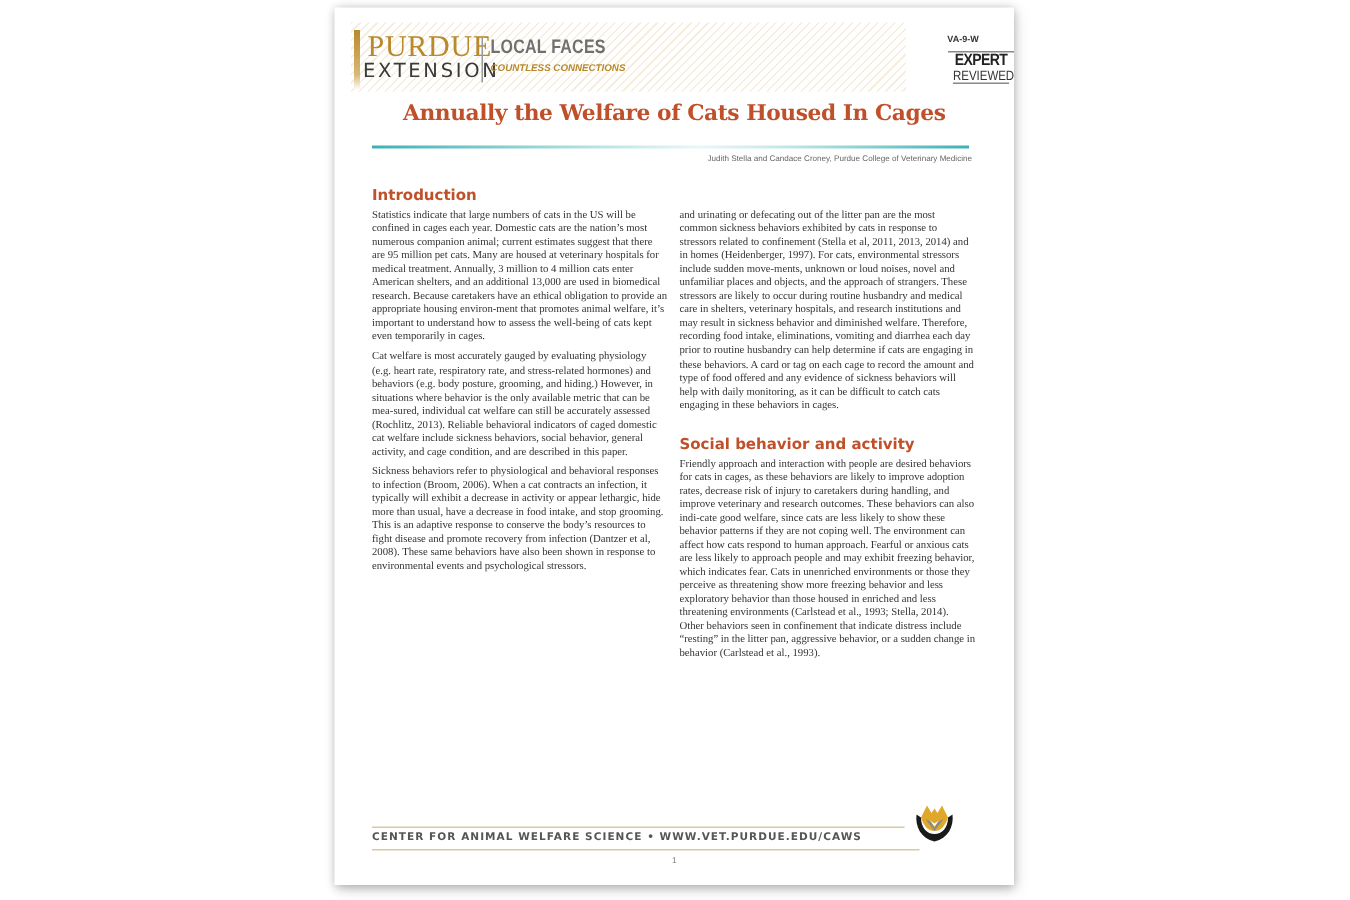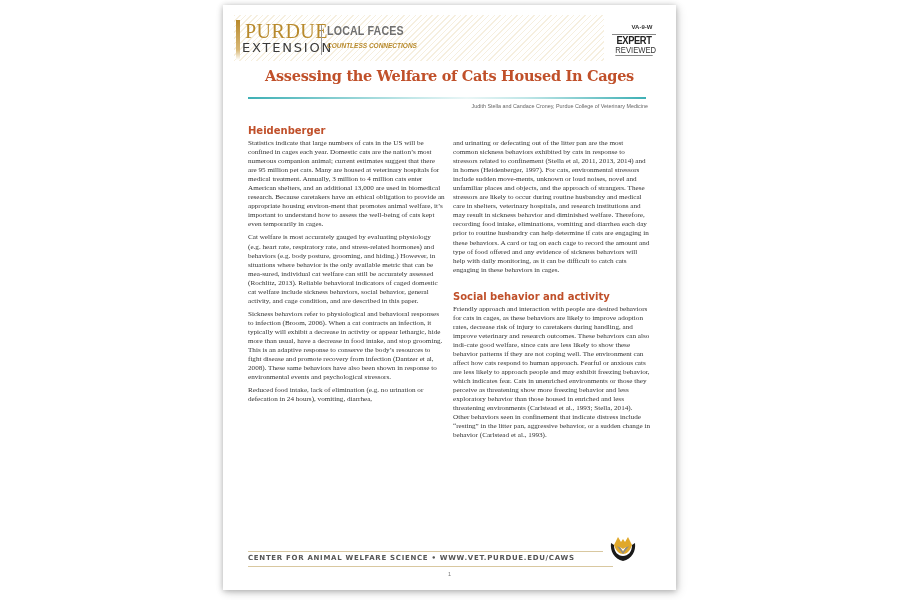--- a/index.html
+++ b/index.html
@@ -37,21 +37,21 @@
   }
   .countless {
     position: absolute; left: 104px; top: 37px; font-family: "Liberation Sans", sans-serif;
     font-weight: bold; font-style: italic; font-size: 6.5px; color: #b88a2c; line-height: 8px;
   }
   .doc-code {
     position: absolute; right: 12px; top: 19px; font-family: "Liberation Sans", sans-serif;
     font-weight: bold; font-size: 6px; color: #333; width: 44px; text-align: center;
   }
   .expert-box {
-    position: absolute; right: 20px; top: 29px; width: 44px; border-top: 1px solid #888;
+    position: absolute; right: 0; top: 29px; width: 44px; border-top: 1px solid #888;
     text-align: center; font-family: "Liberation Sans", sans-serif; line-height: 10px;
   }
   .expert { font-size: 11px; font-weight: bold; color: #222; letter-spacing: -0.5px; display:block; transform: scaleX(0.85); }
   .reviewed { font-size: 9px; color: #333; display:block; transform: scaleX(0.85); border-bottom: 1px solid #888; }
   .title {
     position: absolute; left: 0; width: 100%; top: 62px; text-align: center;
     font-family: "DejaVu Serif", serif; font-weight: bold; font-size: 14.5px; color: #c0502a;
     letter-spacing: -0.3px;
   }
   .teal-line {
@@ -101,30 +101,29 @@
   <div class="hdr-divider"></div>
   <div class="local-faces">LOCAL FACES</div>
   <div class="countless">COUNTLESS CONNECTIONS</div>
 
   <div class="doc-code">VA-9-W</div>
   <div class="expert-box">
     <span class="expert">EXPERT</span>
     <span class="reviewed">REVIEWED</span>
   </div>
 
-  <div class="title">Assessing the Welfare of Cats Housed In Cages</div>
+  <div class="title">Annually the Welfare of Cats Housed In Cages</div>
   <div class="teal-line"></div>
   <div class="authors">Judith Stella and Candace Croney, Purdue College of Veterinary Medicine</div>
 
   <div class="col col-left">
-    <h2>Heidenberger</h2>
+    <h2>Introduction</h2>
     <p>Statistics indicate that large numbers of cats in the US will be confined in cages each year. Domestic cats are the nation’s most numerous companion animal; current estimates suggest that there are 95 million pet cats. Many are housed at veterinary hospitals for medical treatment. Annually, 3 million to 4 million cats enter American shelters, and an additional 13,000 are used in biomedical research. Because caretakers have an ethical obligation to provide an appropriate housing environ-ment that promotes animal welfare, it’s important to understand how to assess the well-being of cats kept even temporarily in cages.</p>
     <p>Cat welfare is most accurately gauged by evaluating physiology (e.g. heart rate, respiratory rate, and stress-related hormones) and behaviors (e.g. body posture, grooming, and hiding.)  However, in situations where behavior is the only available metric that can be mea-sured, individual cat welfare can still be accurately assessed (Rochlitz, 2013). Reliable behavioral indicators of caged domestic cat welfare include sickness behaviors, social behavior, general activity, and cage condition, and are described in this paper.</p>
     <p>Sickness behaviors refer to physiological and behavioral responses to infection (Broom, 2006).  When a cat contracts an infection, it typically will exhibit a decrease in activity or appear lethargic, hide more than usual, have a decrease in food intake, and stop grooming. This is an adaptive response to conserve the body’s resources to fight disease and promote recovery from infection (Dantzer et al, 2008). These same behaviors have also been shown in response to environmental events and psychological stressors.</p>
-    <p>Reduced food intake, lack of elimination (e.g. no urination or defecation in 24 hours), vomiting, diarrhea,</p>
   </div>
 
   <div class="col col-right">
     <p>and urinating or defecating out of the litter pan are the most common sickness behaviors exhibited by cats in response to stressors related to confinement (Stella et al, 2011, 2013, 2014) and in homes (Heidenberger, 1997). For cats, environmental stressors include sudden move-ments, unknown or loud noises, novel and unfamiliar places and objects, and the approach of strangers. These stressors are likely to occur during routine husbandry and medical care in shelters, veterinary hospitals, and research institutions and may result in sickness behavior and diminished welfare. Therefore, recording food intake, eliminations, vomiting and diarrhea each day prior to routine husbandry can help determine if cats are engaging in these behaviors. A card or tag on each cage to record the amount and type of food offered and any evidence of sickness behaviors will help with daily monitoring, as it can be difficult to catch cats engaging in these behaviors in cages.</p>
     <h2 class="sec">Social behavior and activity</h2>
     <p>Friendly approach and interaction with people are desired behaviors for cats in cages, as these behaviors are likely to improve adoption rates, decrease risk of injury to caretakers during handling, and improve veterinary and research outcomes. These behaviors can also indi-cate good welfare, since cats are less likely to show these behavior patterns if they are not coping well. The environment can affect how cats respond to human approach. Fearful or anxious cats are less likely to approach people and may exhibit freezing behavior, which indicates fear. Cats in unenriched environments or those they perceive as threatening show more freezing behavior and less exploratory behavior than those housed in enriched and less threatening environments (Carlstead et al., 1993; Stella, 2014). Other behaviors seen in confinement that indicate distress include “resting” in the litter pan, aggressive behavior, or a sudden change in behavior (Carlstead et al., 1993).</p>
   </div>
 
   <div class="foot-line1"></div>
   <div class="foot-text">CENTER FOR ANIMAL WELFARE SCIENCE  •  WWW.VET.PURDUE.EDU/CAWS</div>

